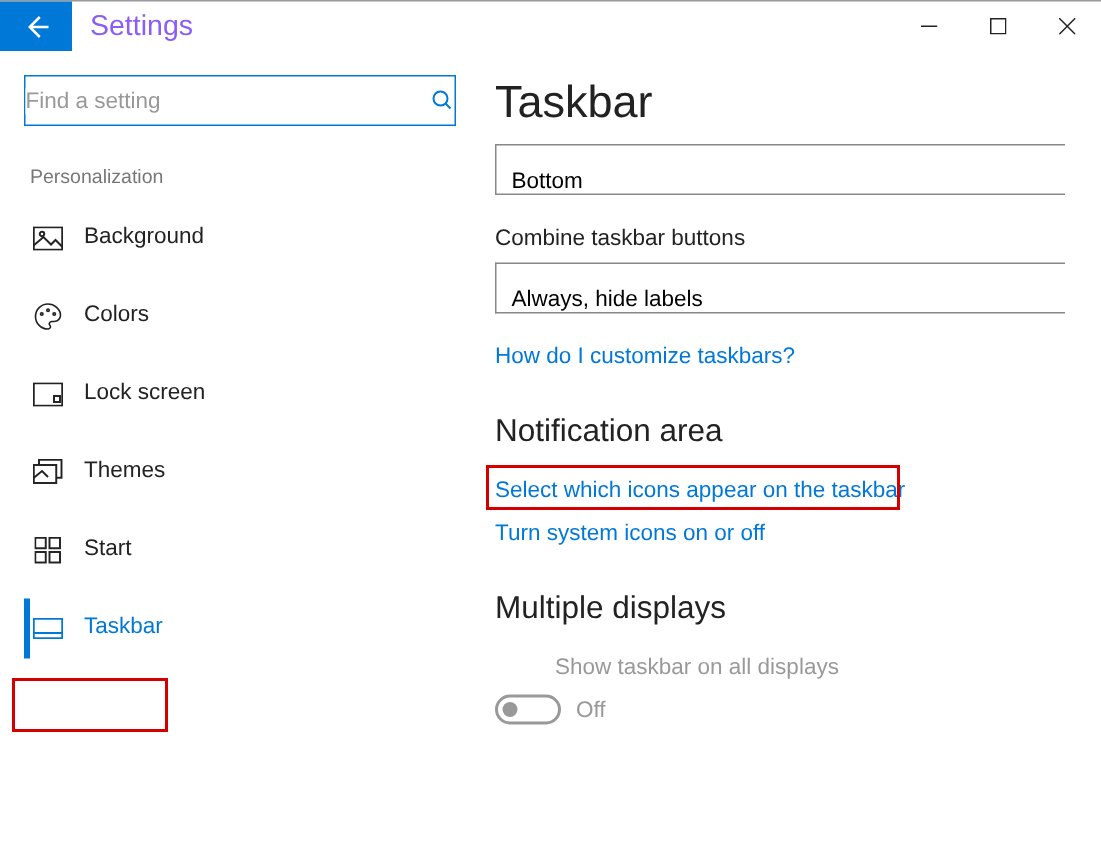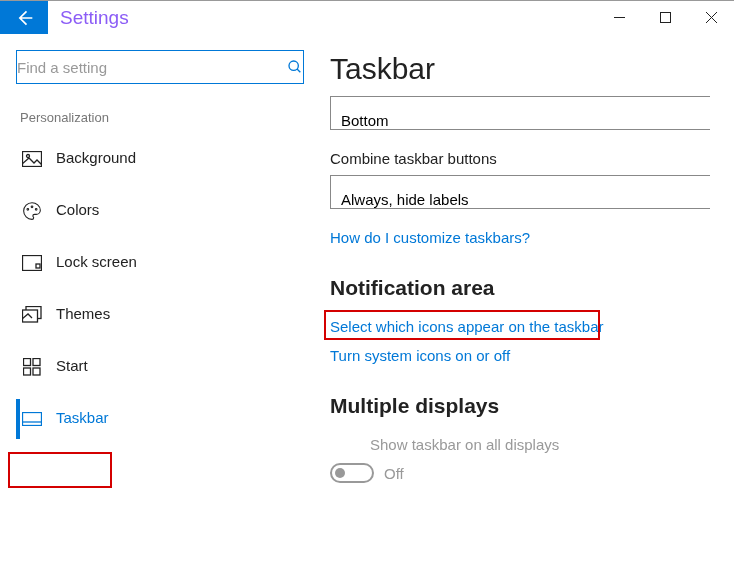--- a/index.html
+++ b/index.html
@@ -29,21 +29,21 @@
 .nav-item.active { color: #0078d7; border-left: 4px solid #0078d7; padding-left: 2px; }
 .nav-icon { width: 20px; height: 20px; flex-shrink: 0; display: flex; align-items: center; justify-content: center; }
 
 .highlight-box-sidebar { border: 2px solid #d40000; position: absolute; left: 8px; top: 452px; width: 104px; height: 36px; pointer-events: none; }
 
 .main { flex: 1; padding: 18px 0 0 0; position: relative; }
 .page-title { font-size: 30px; font-weight: 400; margin-bottom: 10px; color: #222; }
 .dropdown { width: 380px; height: 34px; border: 1px solid #888; border-right: none; padding: 0 10px; display: flex; align-items: flex-end; font-size: 15px; margin-bottom: 20px; }
 .field-label { font-size: 15px; color: #222; margin-bottom: 8px; }
 .link { color: #0078d7; font-size: 15px; display: block; margin-bottom: 12px; }
-.section-h { font-size: 21px; font-weight: 700; color: #222; margin: 30px 0 18px 0; }
+.section-h { font-size: 21px; font-weight: 400; color: #222; margin: 30px 0 18px 0; }
 .highlight-box-main { border: 2px solid #d40000; position: absolute; left: -6px; top: 276px; width: 276px; height: 30px; pointer-events: none; }
 
 .disabled-label { color: #999; font-size: 15px; margin-bottom: 10px; margin-left: 40px; }
 .toggle { display: flex; align-items: center; gap: 10px; }
 .toggle-track { width: 44px; height: 20px; border: 2px solid #999; border-radius: 20px; position: relative; }
 .toggle-thumb { width: 10px; height: 10px; background: #999; border-radius: 50%; position: absolute; top: 3px; left: 3px; }
 .toggle-text { color: #999; font-size: 15px; }
 </style>
 </head>
 <body>

